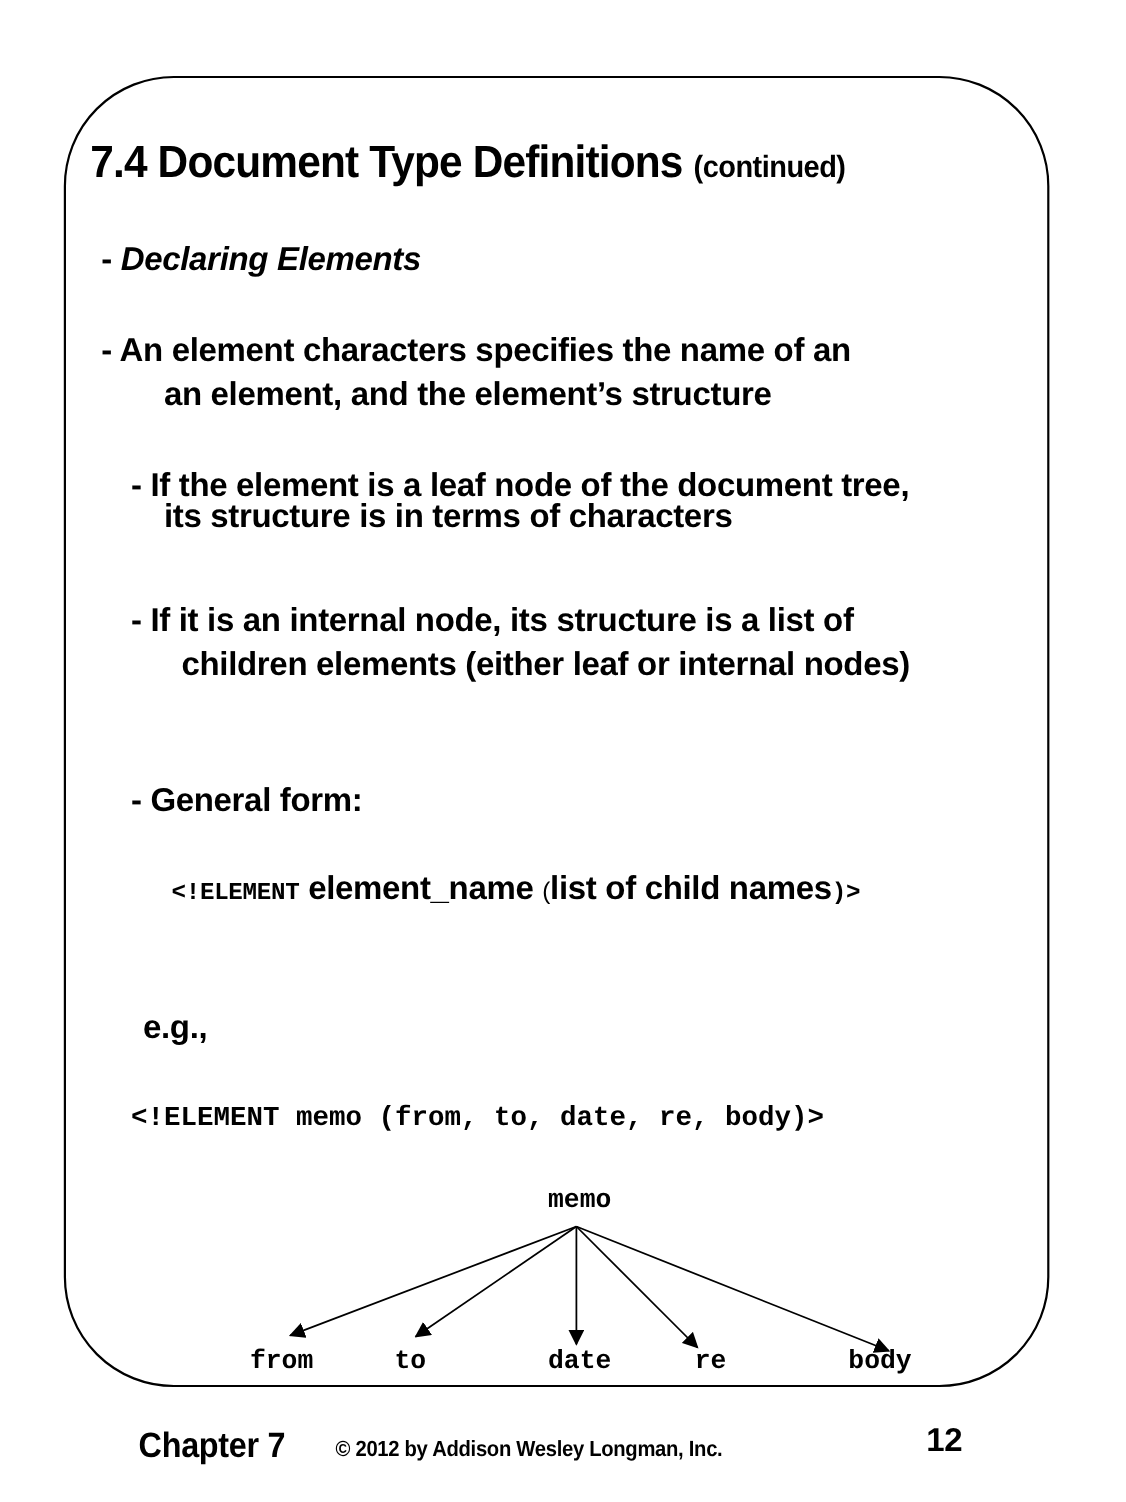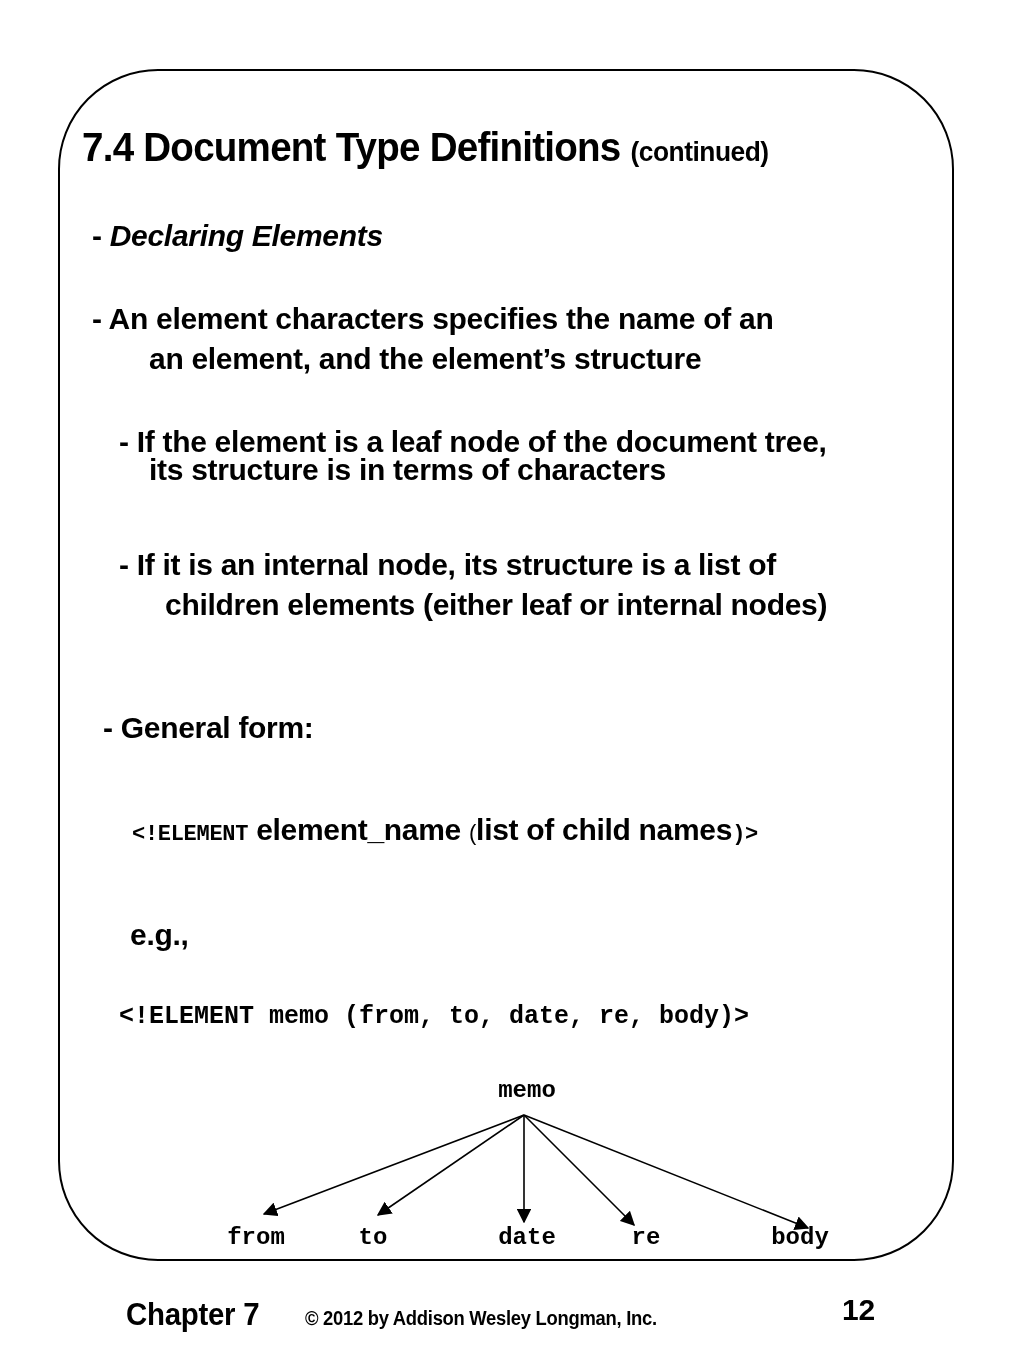--- a/index.html
+++ b/index.html
@@ -36,23 +36,23 @@
 
 <div class="t body" style="left:92px;top:302px;">- An element characters specifies the name of an</div>
 <div class="t body" style="left:149px;top:342px;">an element, and the element’s structure</div>
 
 <div class="t body" style="left:119px;top:425px;">- If the element is a leaf node of the document tree,</div>
 <div class="t body" style="left:149px;top:453px;">its structure is in terms of characters</div>
 
 <div class="t body" style="left:119px;top:548px;">- If it is an internal node, its structure is a list of</div>
 <div class="t body" style="left:149px;top:588px;margin-left:16px;">children elements (either leaf or internal nodes)</div>
 
-<div class="t body" style="left:103px;top:711px;">- General form:</div>
+<div class="t body" style="left:119px;top:711px;">- General form:</div>
 
-<div class="t body" style="left:132px;top:791px;margin-top:22px;">
+<div class="t body" style="left:156px;top:791px;">
   <span class="small-mono">&lt;!ELEMENT</span>
   <span>element_name</span>
   <span class="paren">(</span><span>list of child names</span><span class="small-mono">)&gt;</span>
 </div>
 
 <div class="t body" style="left:130px;top:918px;">e.g.,</div>
 
 <div class="t mono" style="left:119px;top:1002px;font-size:25px;letter-spacing:0;">&lt;!ELEMENT memo (from, to, date, re, body)&gt;</div>
 
 <svg class="tree" width="1024" height="1365">

